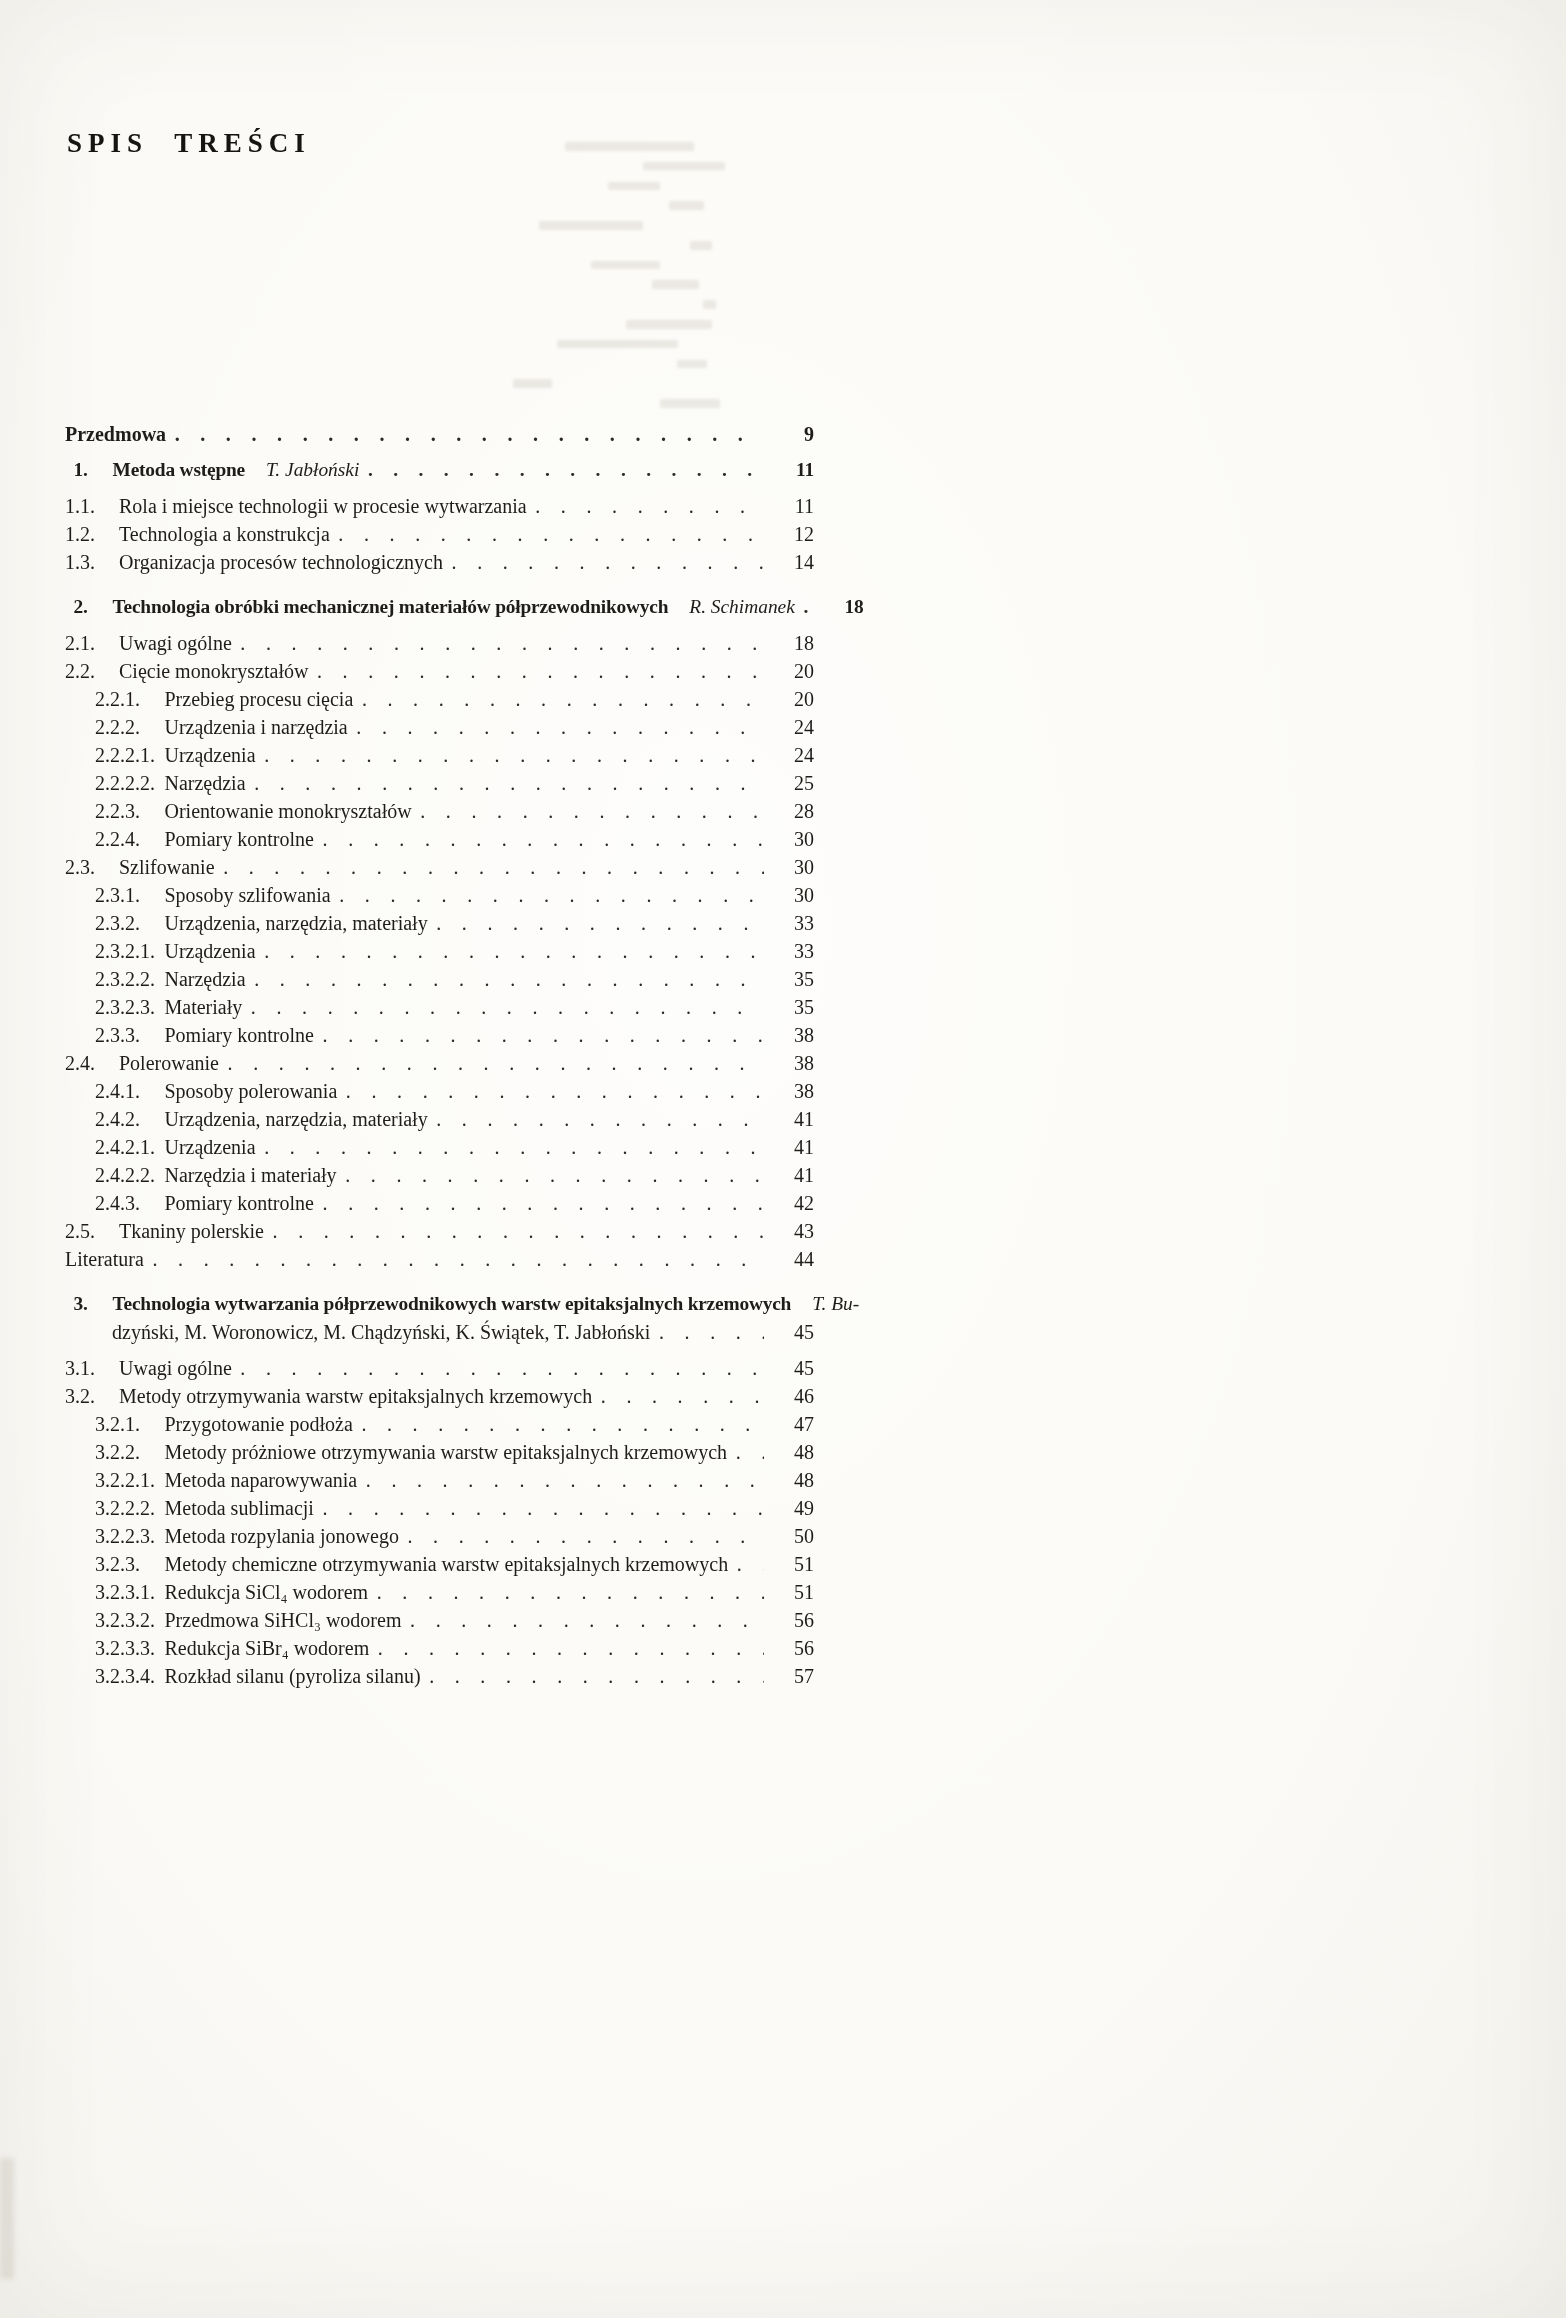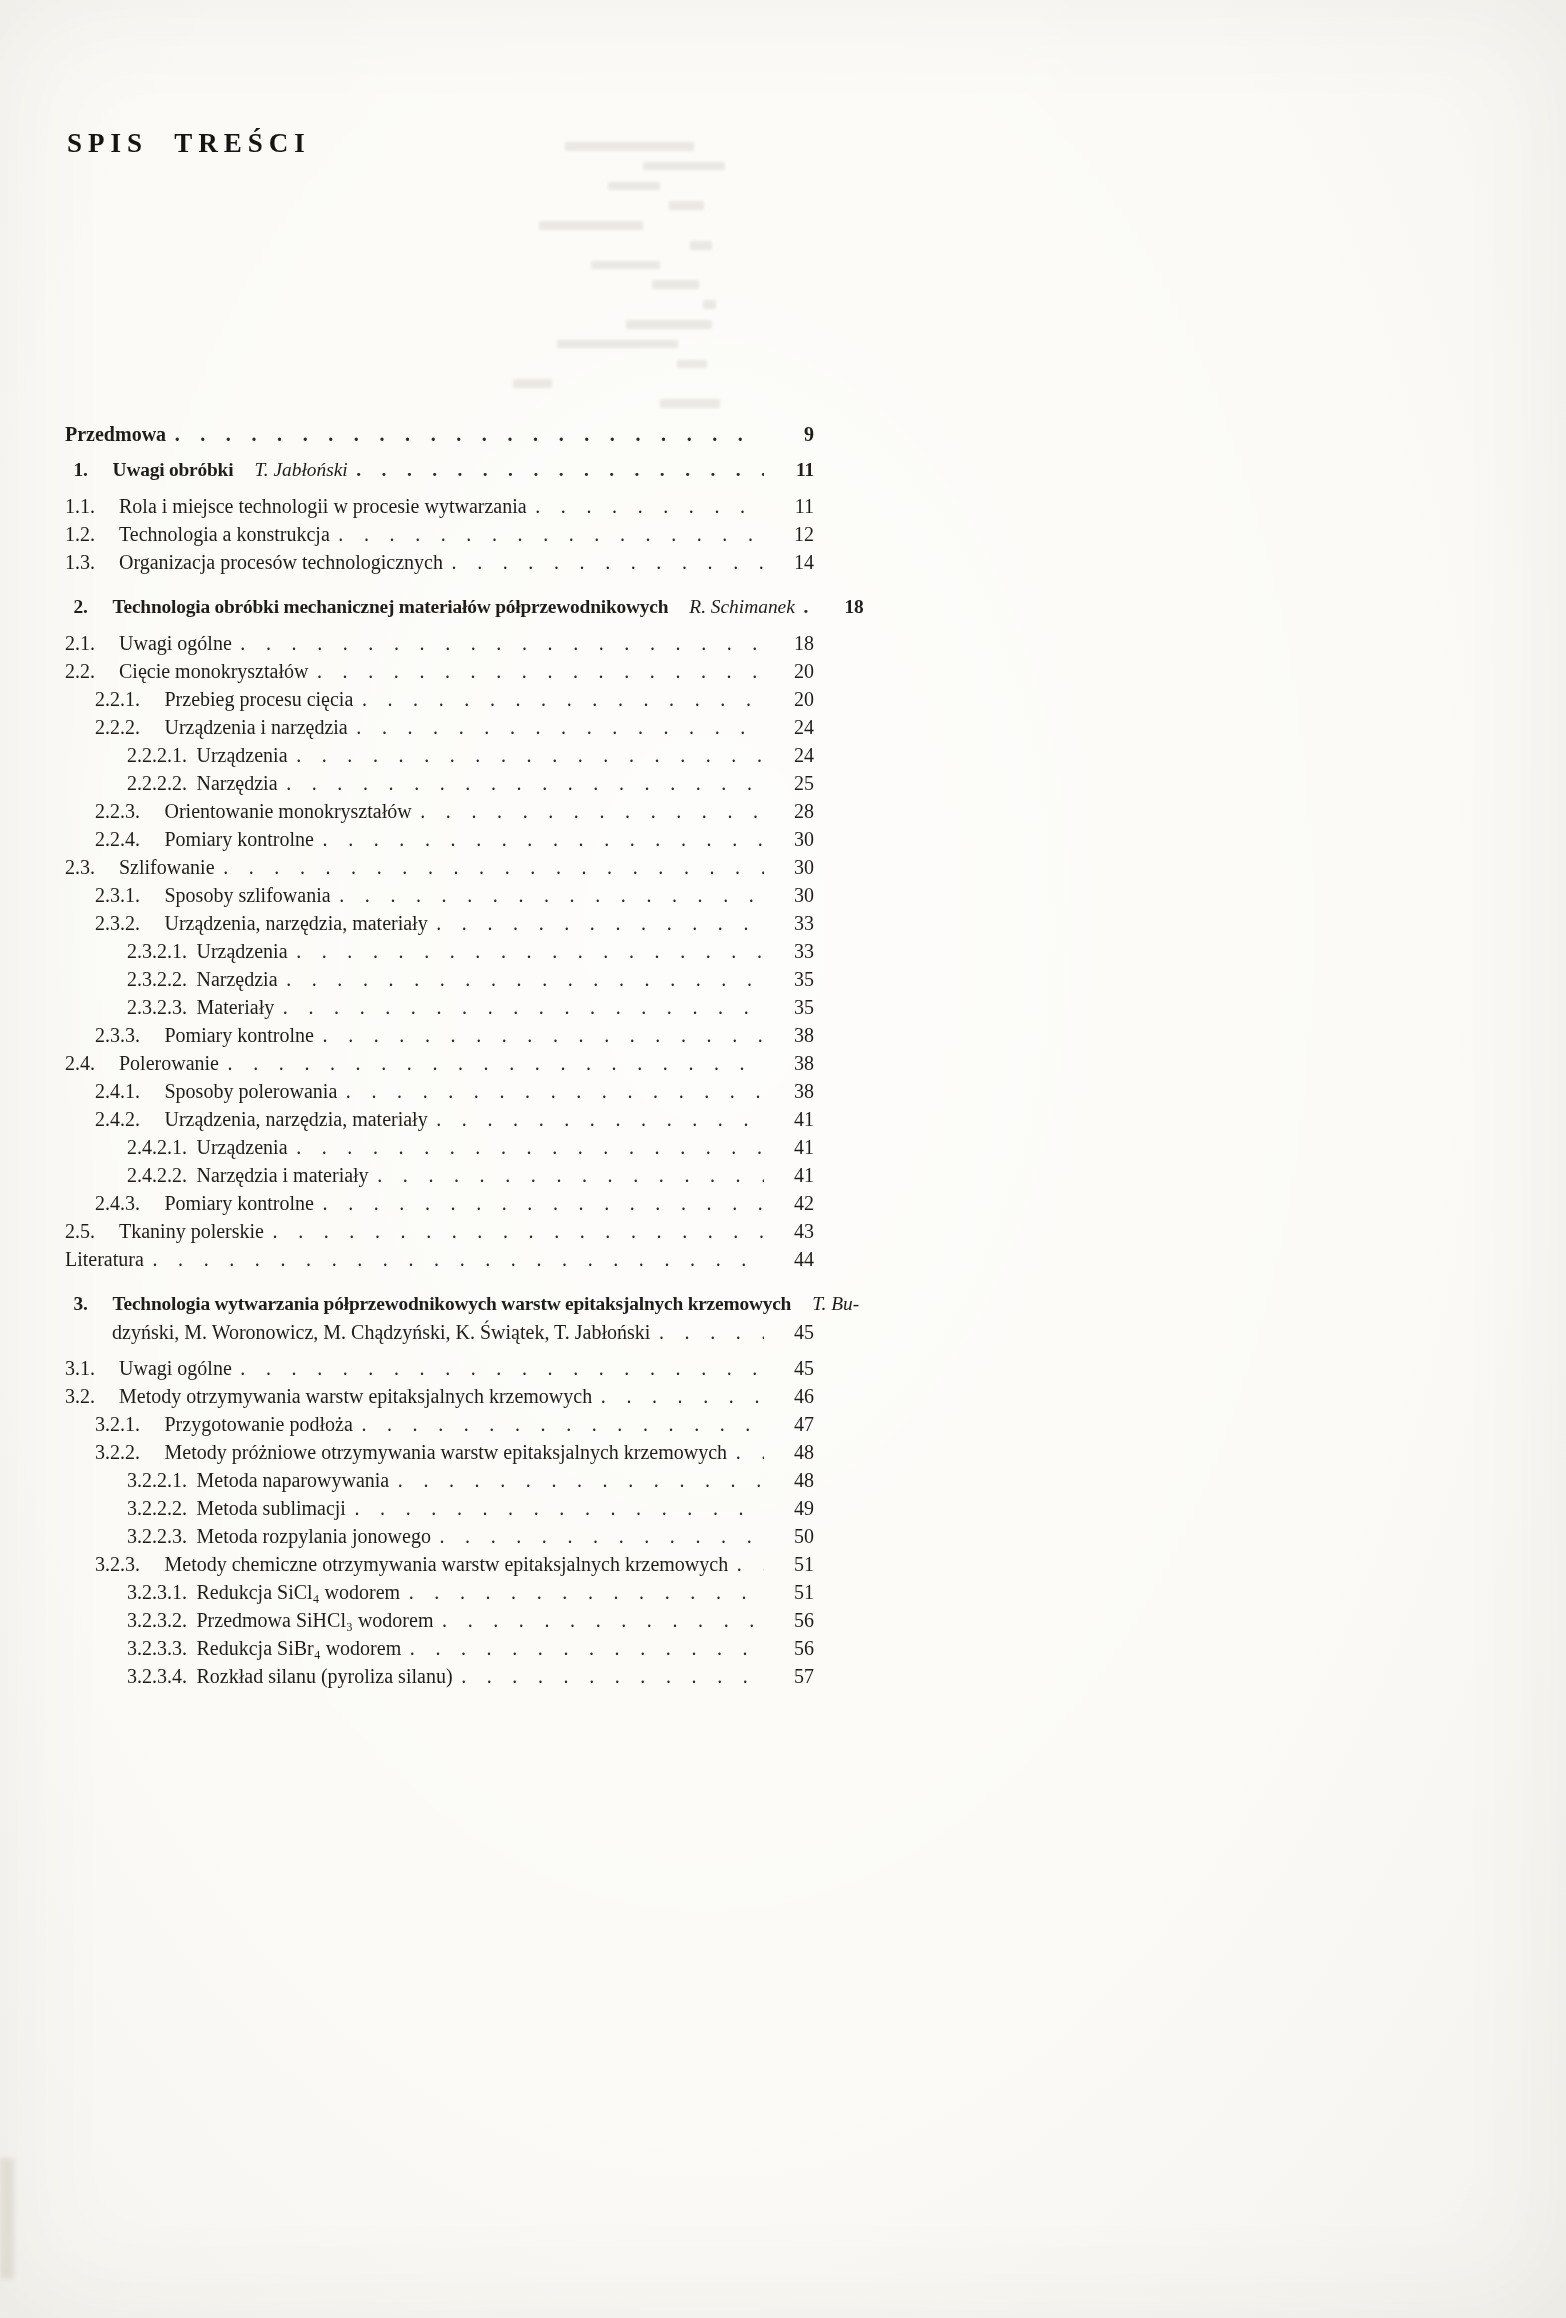--- a/index.html
+++ b/index.html
@@ -111,21 +111,21 @@
 
   .lvl-chapter-cont { padding-left: 47px; }
   .lvl-chapter-cont .auth { }
 
   .lvl-l2 .num { margin-right: 24px; }
 
   .lvl-l3 { padding-left: 30px; }
   .lvl-l3 .num { min-width: 66px; margin-right: 3.5px; }
 
   .lvl-l4 { padding-left: 30px; }
-  .lvl-l4 .num { min-width: 66px; margin-right: 3.5px; margin-left: 32px; }
+  .lvl-l4 .num { min-width: 66px; margin-right: 3.5px; }
 </style>
 </head>
 <body>
 
 <div class="page">
 
   <div class="doc-title">SPIS TREŚCI</div>
 
   <div class="bleed">
       <div class="bleed-bar" style="width: 129px; margin-left: 181px;"></div>
@@ -148,21 +148,21 @@
   <div class="toc">
       <div class="toc-row lvl-plain-bold">
     <span class="num"></span>
     <span class="ttl">Przedmowa</span>
     <span class="auth"></span>
     <span class="leader"></span>
     <span class="pg">9</span>
   </div>
       <div class="toc-row lvl-chapter gap-sm">
     <span class="num">1.</span>
-    <span class="ttl">Uwagi obróbki</span>
+    <span class="ttl">Metoda wstępne</span>
     <span class="auth">T. Jabłoński</span>
     <span class="leader"></span>
     <span class="pg">11</span>
   </div>
       <div class="toc-row lvl-l2 gap-sm">
     <span class="num">1.1.</span>
     <span class="ttl">Rola i miejsce technologii w procesie wytwarzania</span>
     <span class="auth"></span>
     <span class="leader"></span>
     <span class="pg">11</span>

